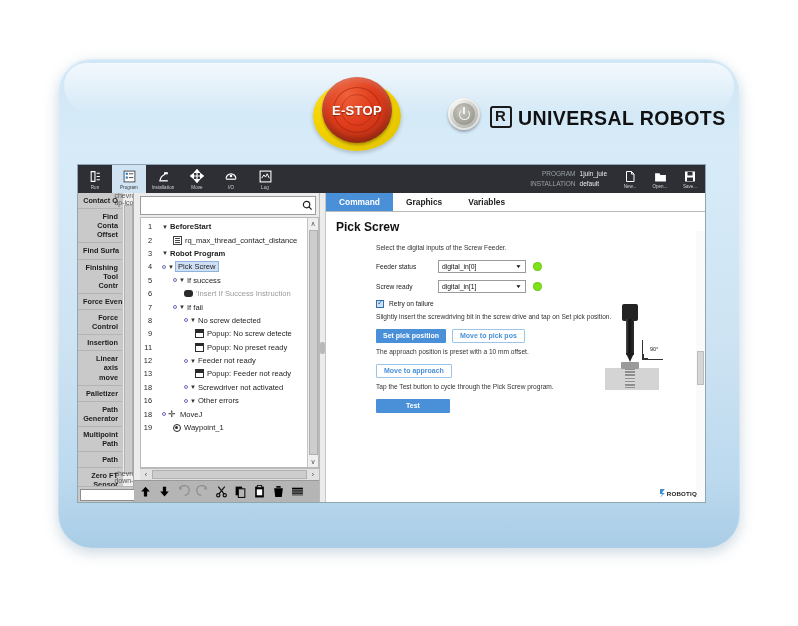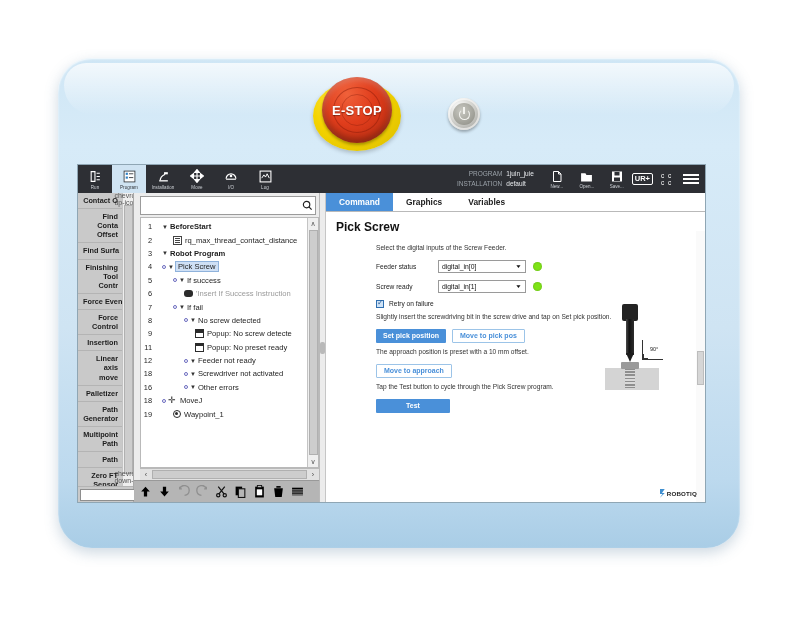--- a/index.html
+++ b/index.html
@@ -201,20 +201,24 @@
       <div class="estop-label">E-STOP</div>
     </div>
   </div>
 
   <div id="power-btn">
     <div class="inner">
       <div class="pw-glyph"></div>
     </div>
   </div>
 
+  <div id="ur-brand">
+    <div id="ur-mark"></div>
+    <div id="ur-text">UNIVERSAL ROBOTS</div>
+  </div>
 
   <div id="screen">
 
     <div id="ur-toolbar">
       <div class="tb-item">
         <div class="glyph">
           <svg width="13" height="13" viewBox="0 0 24 24">
               <path d="M4 3h7v18H4z" fill="none" stroke="#fff" stroke-width="2"></path>
               <path d="M14 6h6M14 12h6M14 18h6" stroke="#fff" stroke-width="2"></path>
             </svg>
@@ -298,34 +302,20 @@
       </div>
       <div class="tb-file">
         <svg width="12" height="13" viewBox="0 0 24 24">
             <rect x="2" y="2" width="20" height="20" fill="#fff"></rect>
             <rect x="7" y="3" width="10" height="7" fill="#2d2f34"></rect>
             <rect x="6" y="14" width="12" height="7" fill="#2d2f34"></rect>
           </svg>
         <div class="cap">Save...</div>
       </div>
 
-      <div id="tb-right">
-        <div id="urplus">UR+</div>
-        <div id="dots4">
-          <span>c</span>
-            <span>c</span>
-          <span>c</span>
-            <span>c</span>
-        </div>
-        <div id="hamb">
-          <span></span>
-          <span></span>
-          <span></span>
-        </div>
-      </div>
     </div>
 
     <div id="screen-body">
 
       <div id="node-sidebar">
         <div style="display:flex;flex:1;overflow:hidden;">
           <div id="node-list">
               <div class="node-item">Contact O</div>
               <div class="node-item clip2">Find Conta Offset</div>
               <div class="node-item">Find Surfa</div>
@@ -429,20 +419,26 @@
                 <span class="lbl">Popup: No preset ready</span>
               </div>
               <div class="tr">
                 <span class="num">12</span>
                 <span class="ind" style="width:28px"></span>
                 <span class="dot"></span>
                 <span class="tri">▼</span>
                 <span class="lbl">Feeder not ready</span>
               </div>
               <div class="tr">
+                <span class="num">13</span>
+                <span class="ind" style="width:39px"></span>
+                <span class="ico ico-popup"></span>
+                <span class="lbl">Popup: Feeder not ready</span>
+              </div>
+              <div class="tr">
                 <span class="num">18</span>
                 <span class="ind" style="width:28px"></span>
                 <span class="dot"></span>
                 <span class="tri">▼</span>
                 <span class="lbl">Screwdriver not activated</span>
               </div>
               <div class="tr">
                 <span class="num">16</span>
                 <span class="ind" style="width:28px"></span>
                 <span class="dot"></span>

